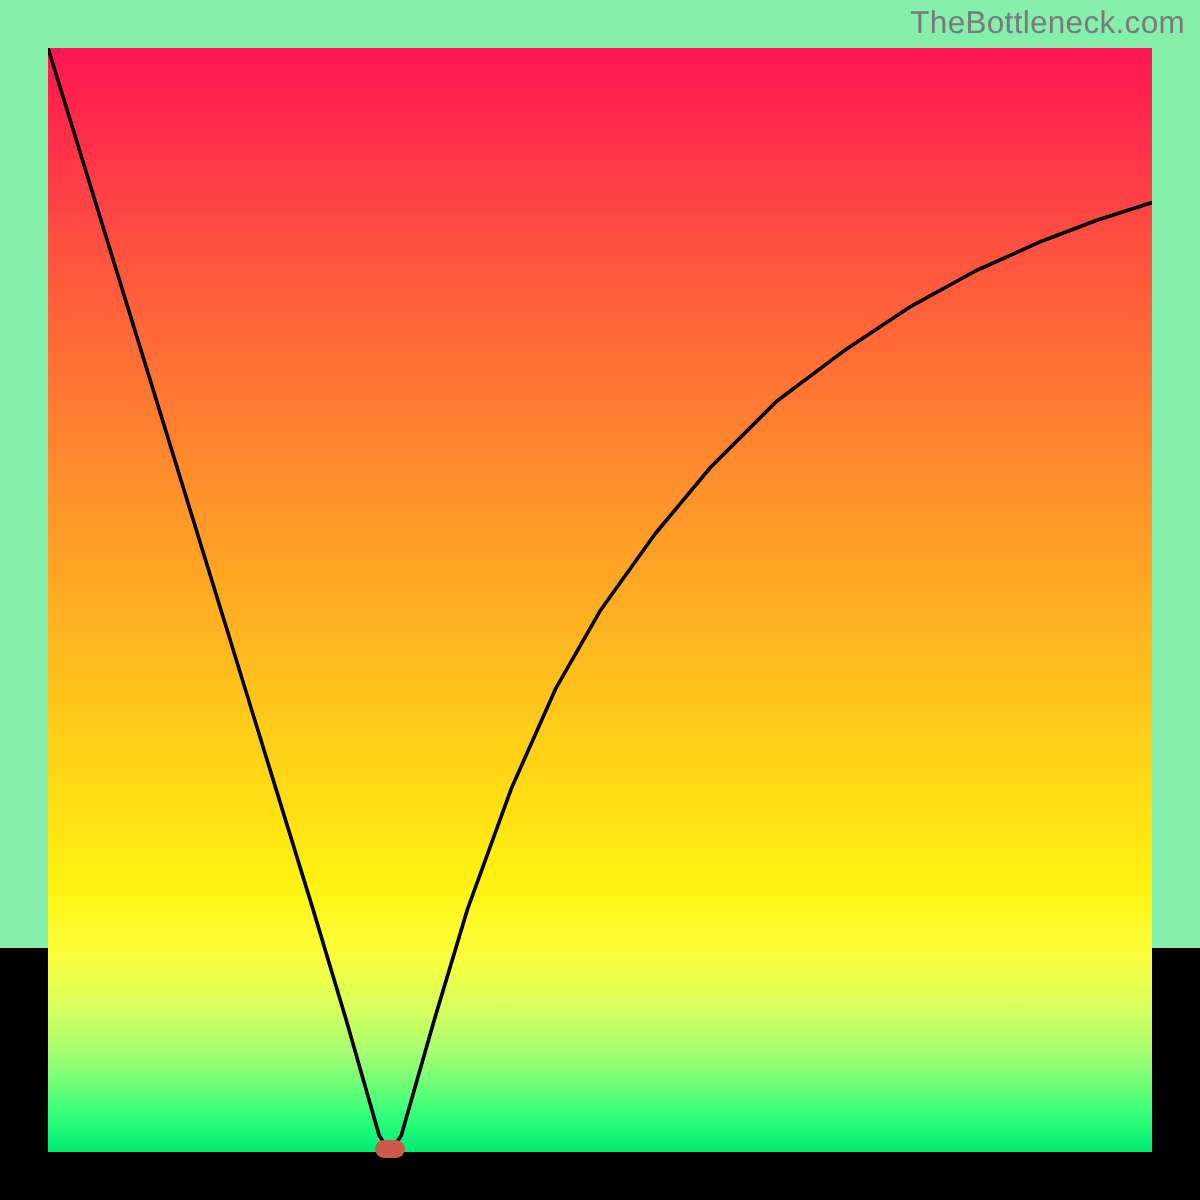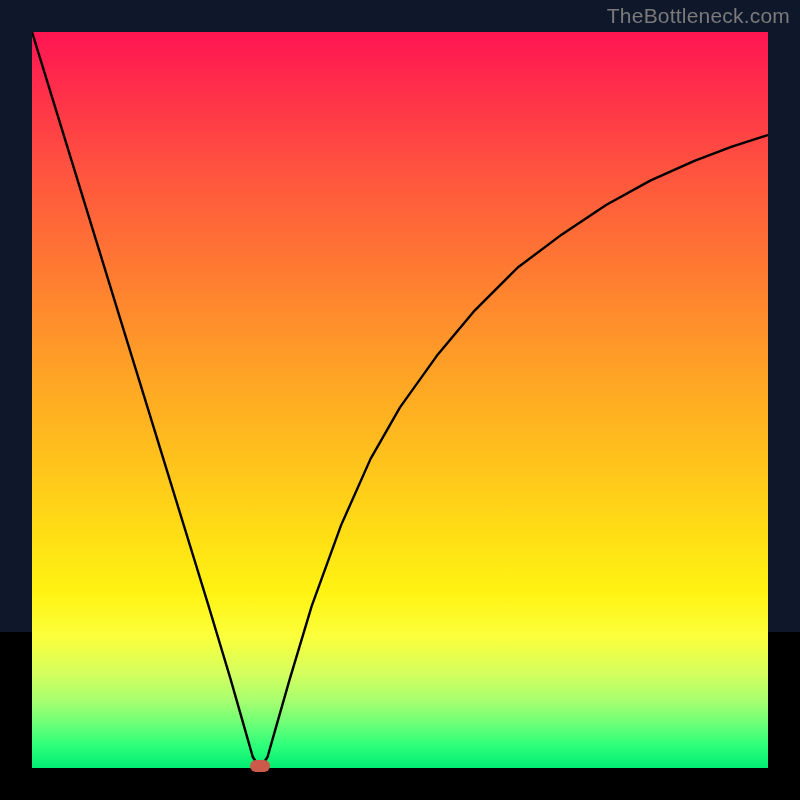--- a/index.html
+++ b/index.html
@@ -8,21 +8,21 @@
     width: 800px;
     height: 800px;
     overflow: hidden;
     background: #000;
     font-family: Arial, Helvetica, sans-serif;
   }
   .frame {
     position: relative;
     width: 800px;
     height: 632px;
-    background: #0f172a;
+    background: #86efac;
   }
   .plot-area {
     position: absolute;
     left: 32px;
     top: 32px;
     width: 736px;
     height: 736px;
     background: linear-gradient(
       to bottom,
       #ff1552 0%,

